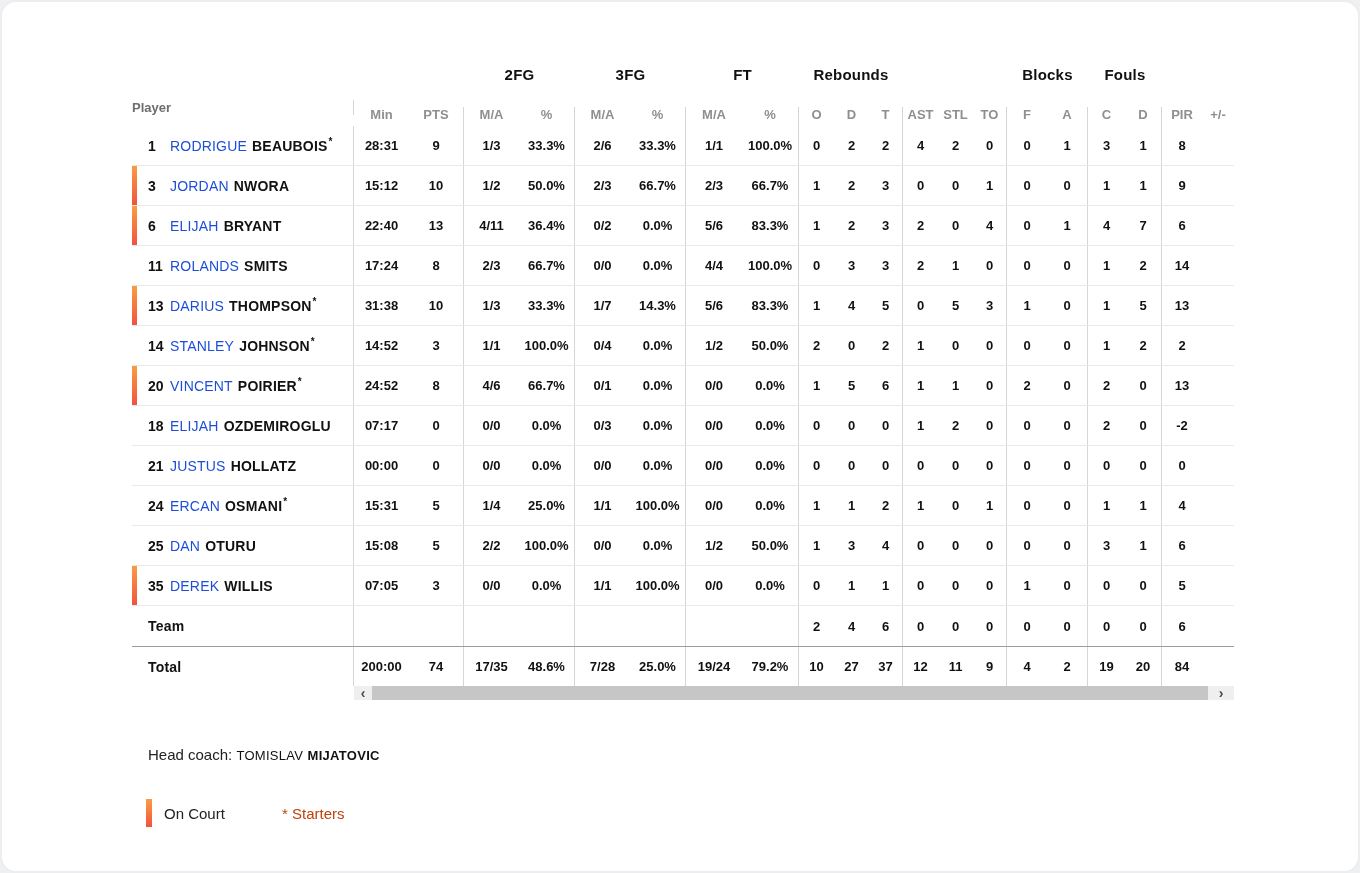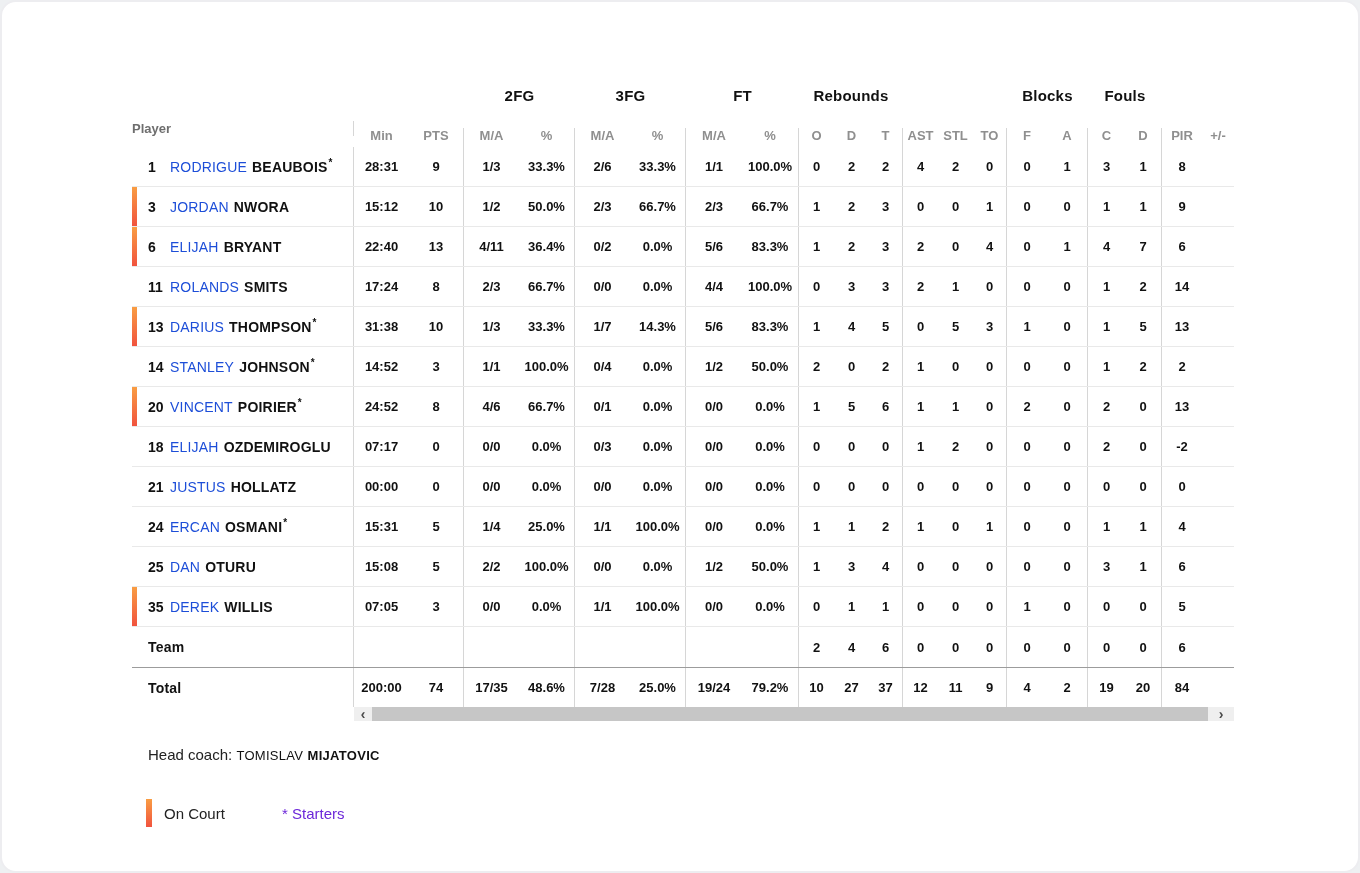--- a/index.html
+++ b/index.html
@@ -1,19 +1,19 @@
 <!DOCTYPE html>
 <html><head>
 <meta charset="utf-8">
 <style>
   * { margin:0; padding:0; box-sizing:border-box; }
   html,body { width:1360px; height:873px; background:#eef0f2; font-family:"Liberation Sans", sans-serif; }
   .card { position:absolute; inset:0; background:#ffffff; border:2px solid #ededf0; border-radius:16px; overflow:hidden; }
 
-  .boxscore { position:absolute; left:130px; top:58px; width:1102px;margin-top:21px;
+  .boxscore { position:absolute; left:130px; top:58px; width:1102px;
     --cols:222px 55px 55px 55px 56px 55px 56px 56px 57px 35px 35px 34px 35px 35px 34px 40px 41px 37px 37px 40px 32px; }
   .trow { display:grid; grid-template-columns:var(--cols); }
 
   
   .group-row { height:28px; align-items:center; }
   .group-row .gcell { text-align:center; font-size:15px; font-weight:800; color:#111; letter-spacing:.2px; }
   .g-2fg{grid-column:4/6}.g-3fg{grid-column:6/8}.g-ft{grid-column:8/10}
   .g-reb{grid-column:10/13}.g-blk{grid-column:16/18}.g-fls{grid-column:18/20}
 
   
@@ -45,21 +45,21 @@
   .hs-btn.right { width:26px; }
   .hs-thumb { flex:1; height:14px; background:#c6c6c6; cursor:pointer; }
 
   
   .coach { position:absolute; left:146px; top:744px; font-size:15px; color:#222; }
   .coach .c-first { font-size:13px; font-weight:400; color:#111; letter-spacing:.3px; }
   .coach .c-last { font-size:13px; font-weight:700; color:#111; letter-spacing:.3px; }
   .legend { position:absolute; left:144px; top:796px; display:flex; align-items:center; height:30px; }
   .legend-bar { width:6px; height:28px; background:linear-gradient(180deg,#f99d43,#f1533e); margin-right:12px; }
   .legend-oncourt { font-size:15px; color:#222; width:118px; }
-  .legend-starters { font-size:15px; color:#6d28d9; }
+  .legend-starters { font-size:15px; color:#c2410c; }
 </style>
 </head>
 <body>
 
 <div class="card">
   <div class="boxscore">
 
     <div class="trow group-row">
       <div class="gcell g-2fg">2FG</div>
       <div class="gcell g-3fg">3FG</div>

